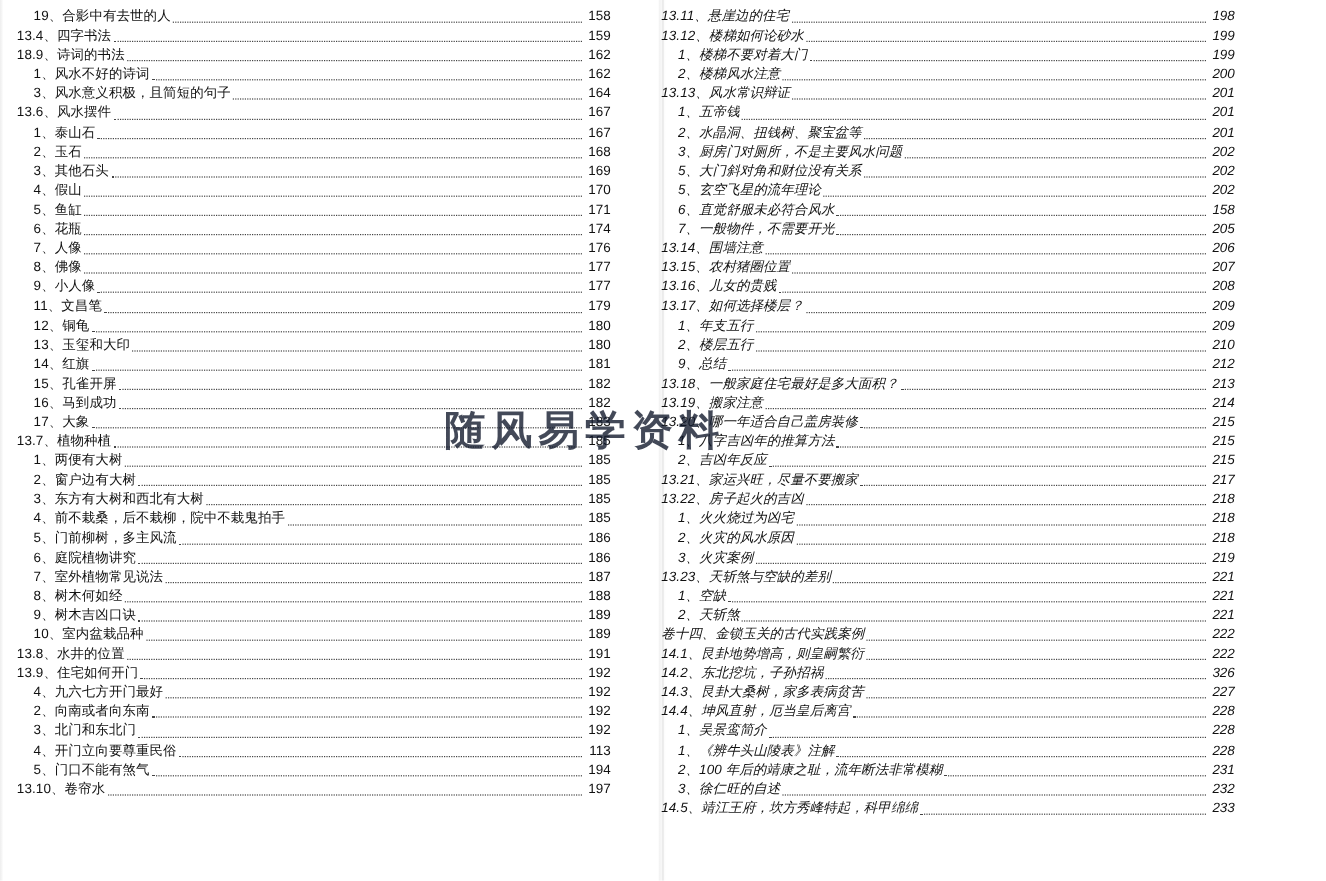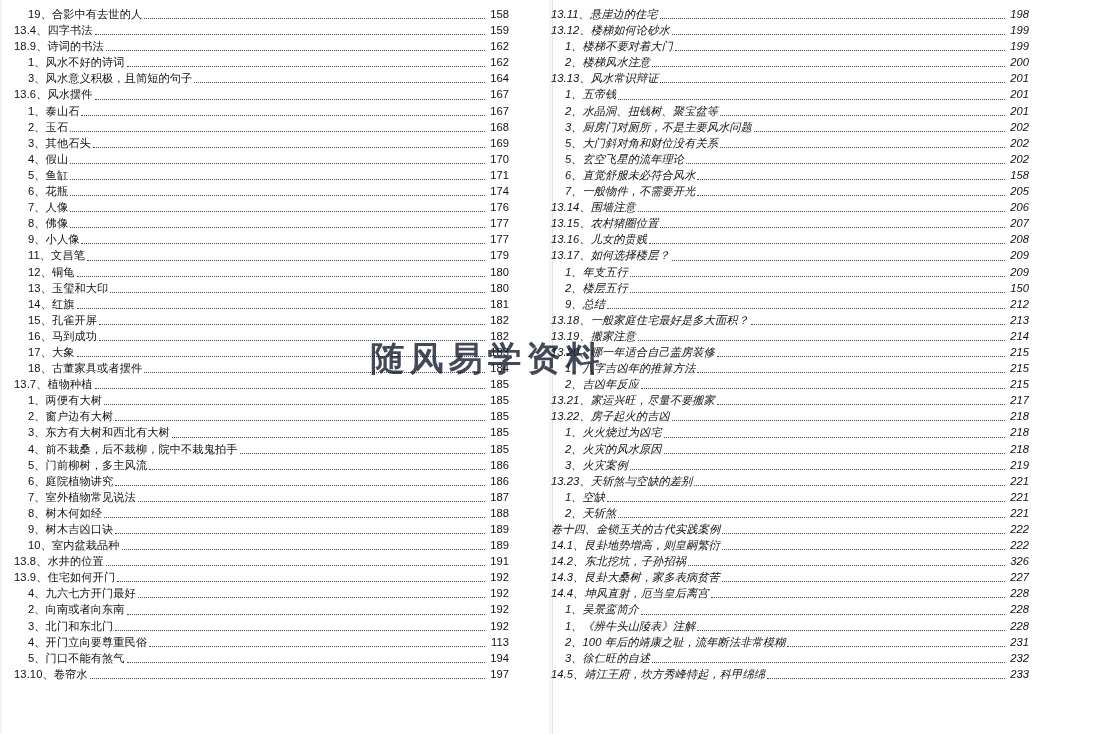--- a/index.html
+++ b/index.html
@@ -224,25 +224,20 @@
         <li class="toc-item lvl1">
           <span class="toc-label">16、马到成功</span>
           <span class="toc-dots"></span>
           <span class="toc-page">182</span>
         </li>
         <li class="toc-item lvl1">
           <span class="toc-label">17、大象</span>
           <span class="toc-dots"></span>
           <span class="toc-page">183</span>
         </li>
-        <li class="toc-item lvl1">
-          <span class="toc-label">18、古董家具或者摆件</span>
-          <span class="toc-dots"></span>
-          <span class="toc-page">184</span>
-        </li>
         <li class="toc-item lvl0">
           <span class="toc-label">13.7、植物种植</span>
           <span class="toc-dots"></span>
           <span class="toc-page">185</span>
         </li>
         <li class="toc-item lvl1">
           <span class="toc-label">1、两便有大树</span>
           <span class="toc-dots"></span>
           <span class="toc-page">185</span>
         </li>
@@ -417,21 +412,21 @@
           <span class="toc-page">209</span>
         </li>
         <li class="toc-item lvl1">
           <span class="toc-label">1、年支五行</span>
           <span class="toc-dots"></span>
           <span class="toc-page">209</span>
         </li>
         <li class="toc-item lvl1">
           <span class="toc-label">2、楼层五行</span>
           <span class="toc-dots"></span>
-          <span class="toc-page">150</span>
+          <span class="toc-page">210</span>
         </li>
         <li class="toc-item lvl1">
           <span class="toc-label">9、总结</span>
           <span class="toc-dots"></span>
           <span class="toc-page">212</span>
         </li>
         <li class="toc-item lvl0">
           <span class="toc-label">13.18、一般家庭住宅最好是多大面积？</span>
           <span class="toc-dots"></span>
           <span class="toc-page">213</span>

